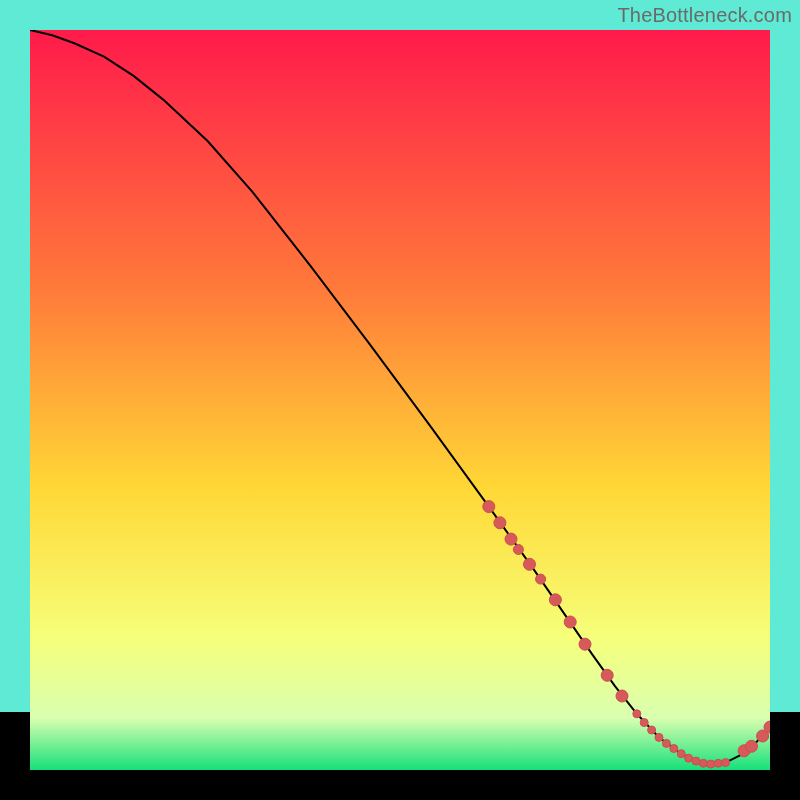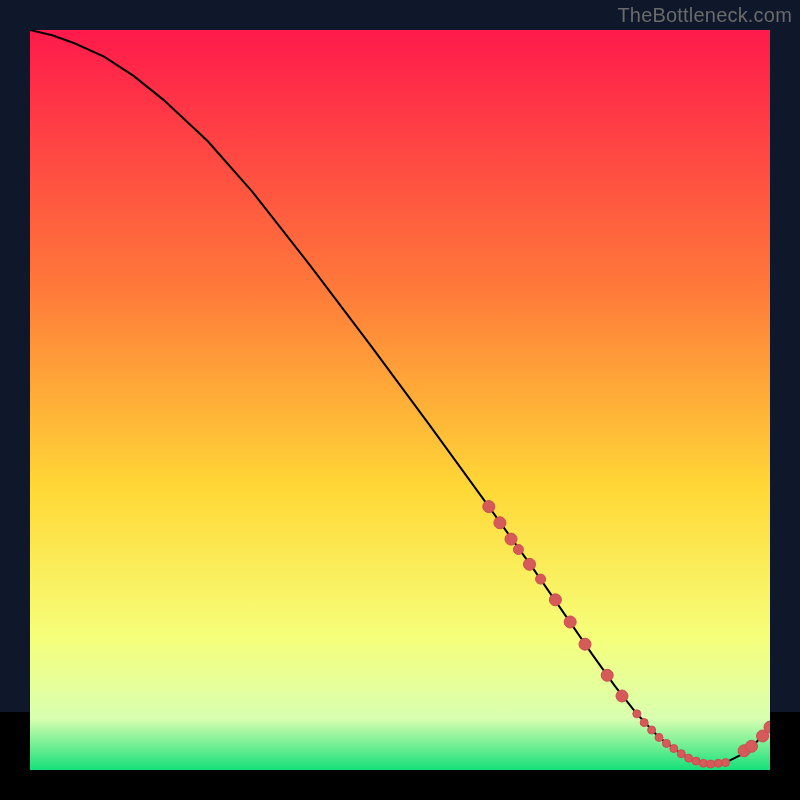--- a/index.html
+++ b/index.html
@@ -8,21 +8,21 @@
     width: 800px;
     height: 800px;
     background: #000;
     overflow: hidden;
     font-family: Arial, Helvetica, sans-serif;
   }
   .stage {
     position: relative;
     width: 800px;
     height: 712px;
-    background: #0f172a;
+    background: #5eead4;
     text-align: center;
   }
   .watermark {
     position: absolute;
     top: 4px;
     right: 8px;
     color: #6a6a6a;
     font-size: 20px;
     font-weight: 400;
     letter-spacing: 0.2px;

